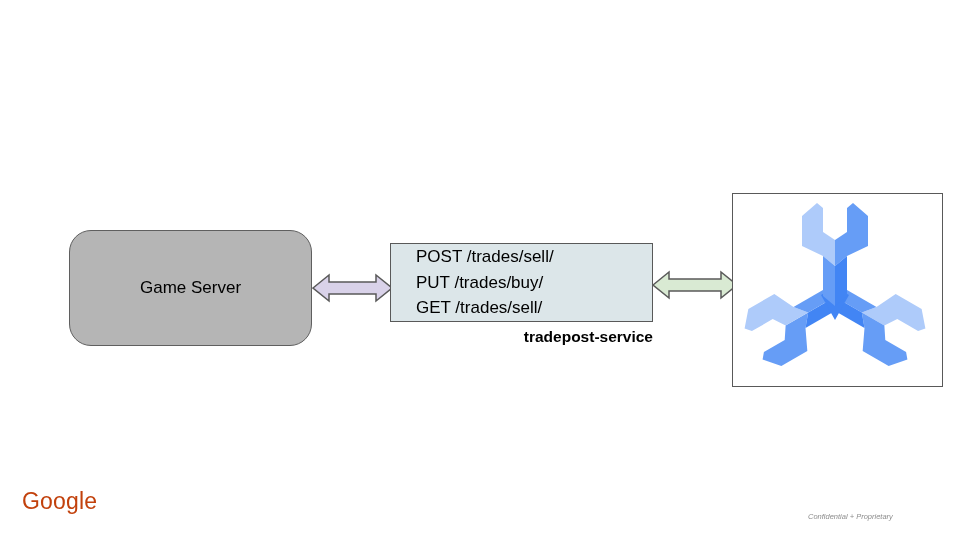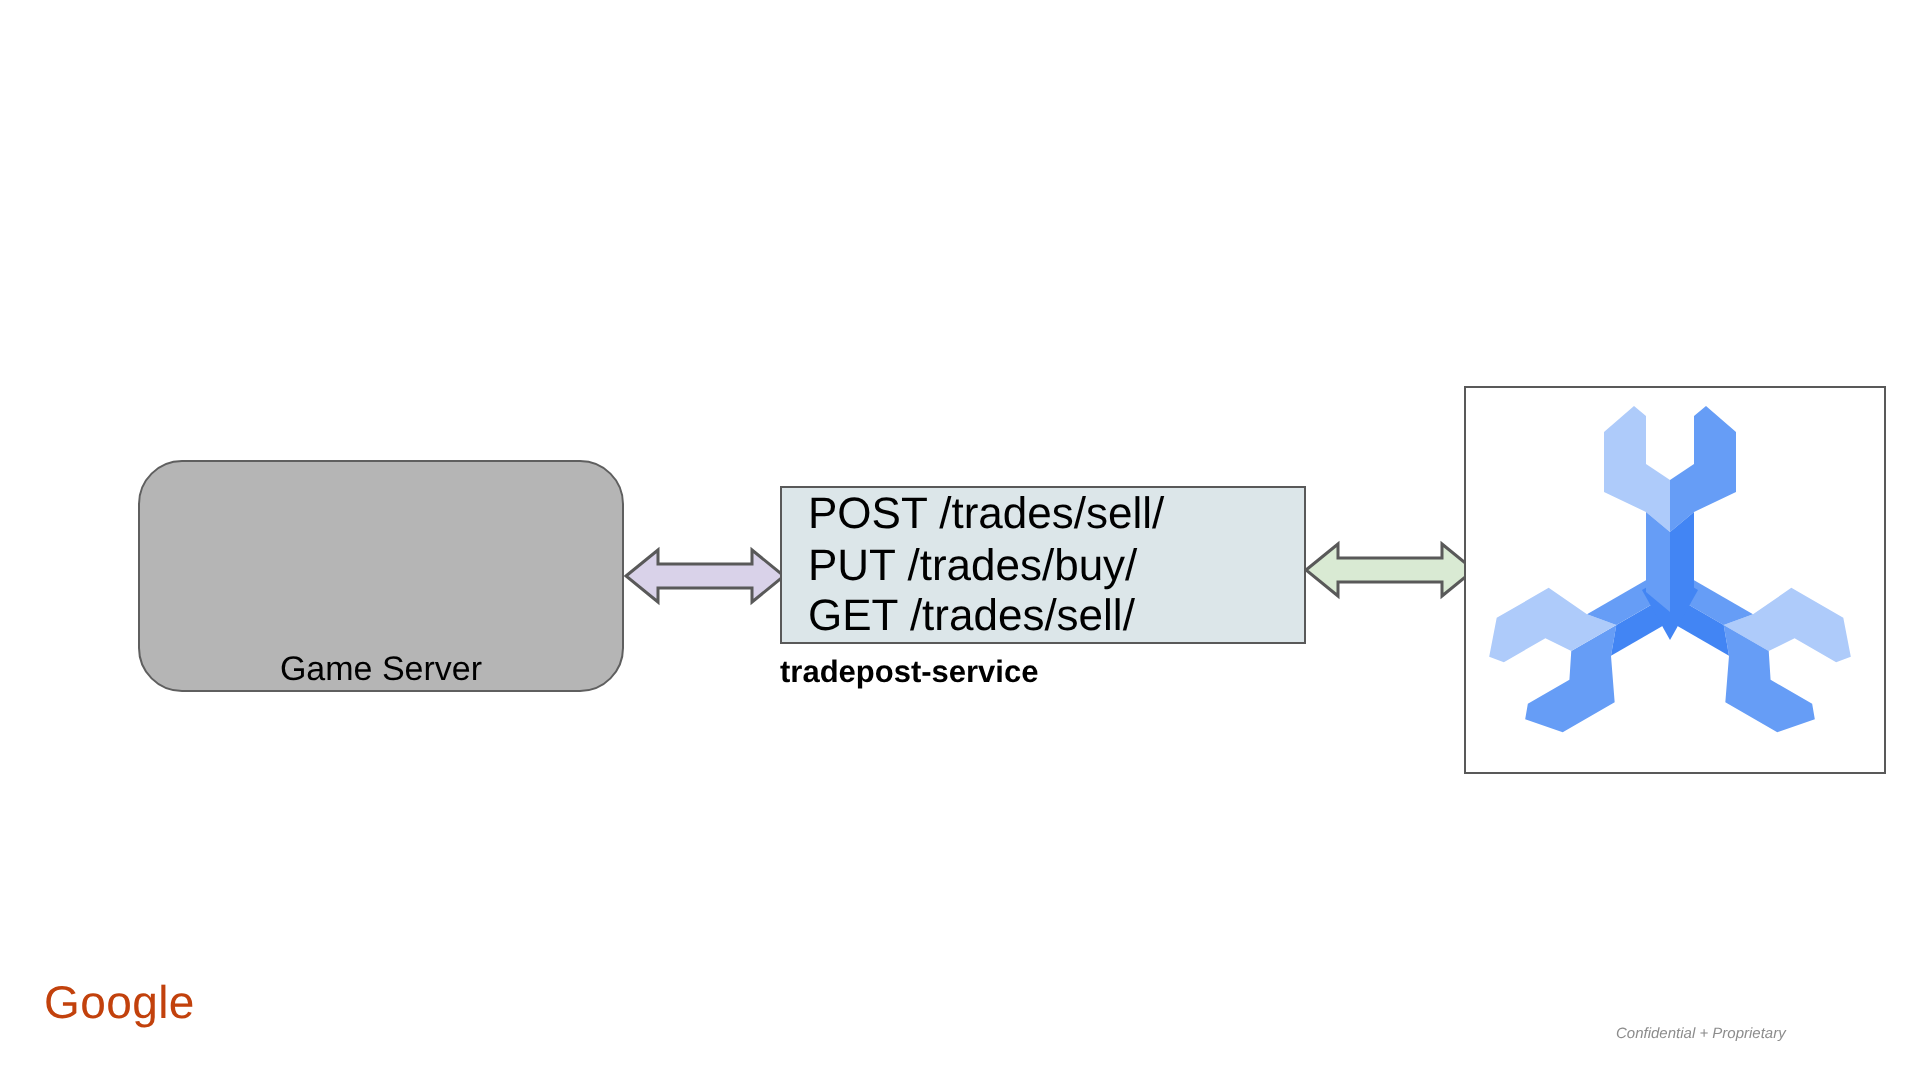--- a/index.html
+++ b/index.html
@@ -16,21 +16,21 @@
 
   
   .game-server {
     position: absolute;
     left: 69px; top: 230px;
     width: 243px; height: 116px;
     background: #b5b5b5;
     border: 1.5px solid #5f5f5f;
     border-radius: 22px;
     display: flex;
-    align-items: flex-end;
+    align-items: center;
     justify-content: center;
     font-size: 17px;
     color: #000000;
   }
 
   
   .arrow { position: absolute; }
   .arrow-left  { left: 312px; top: 273px; width: 81px; height: 30px; }
   .arrow-right { left: 652px; top: 270px; width: 86px; height: 30px; }
   .arrow polygon { stroke: #595959; stroke-width: 1.5; stroke-linejoin: miter; }
@@ -38,31 +38,31 @@
   
   .api-box {
     position: absolute;
     left: 390px; top: 243px;
     width: 263px; height: 79px;
     background: #dce6e9;
     border: 1px solid #595959;
     display: flex;
     flex-direction: column;
     justify-content: center;
-    padding-left: 13px;
-    font-size: 22px;
+    padding-left: 25px;
+    font-size: 17px;
     line-height: 25.5px;
     color: #000000;
   }
 
   .service-label {
     position: absolute;
     left: 390px; top: 328px;
     width: 263px;
-    text-align: left;
+    text-align: right;
     font-size: 15.5px;
     font-weight: bold;
     color: #000000;
   }
 
   
   .logo-box {
     position: absolute;
     left: 732px; top: 193px;
     width: 211px; height: 194px;

